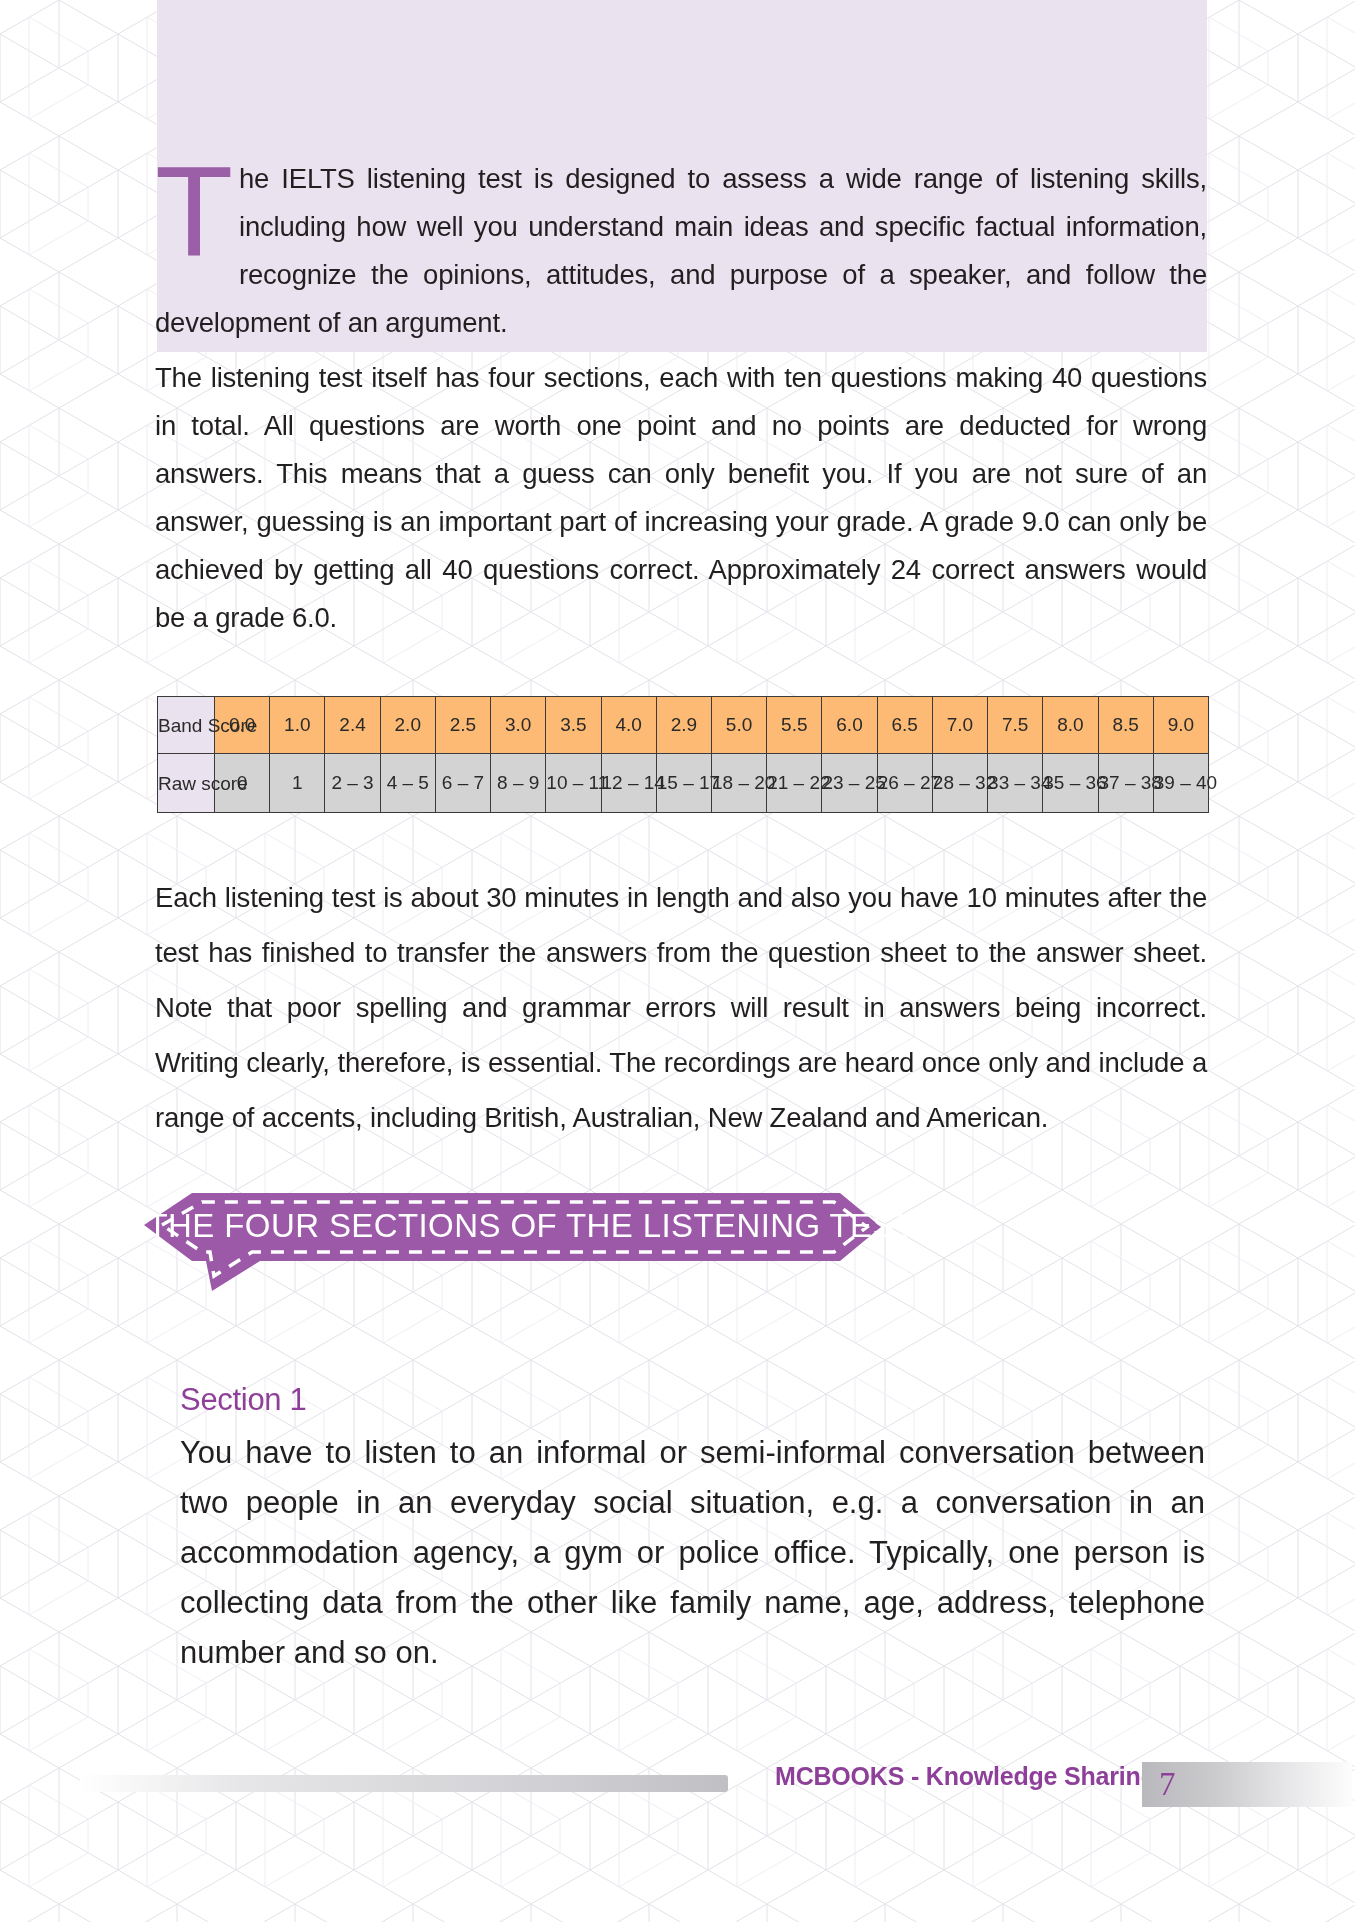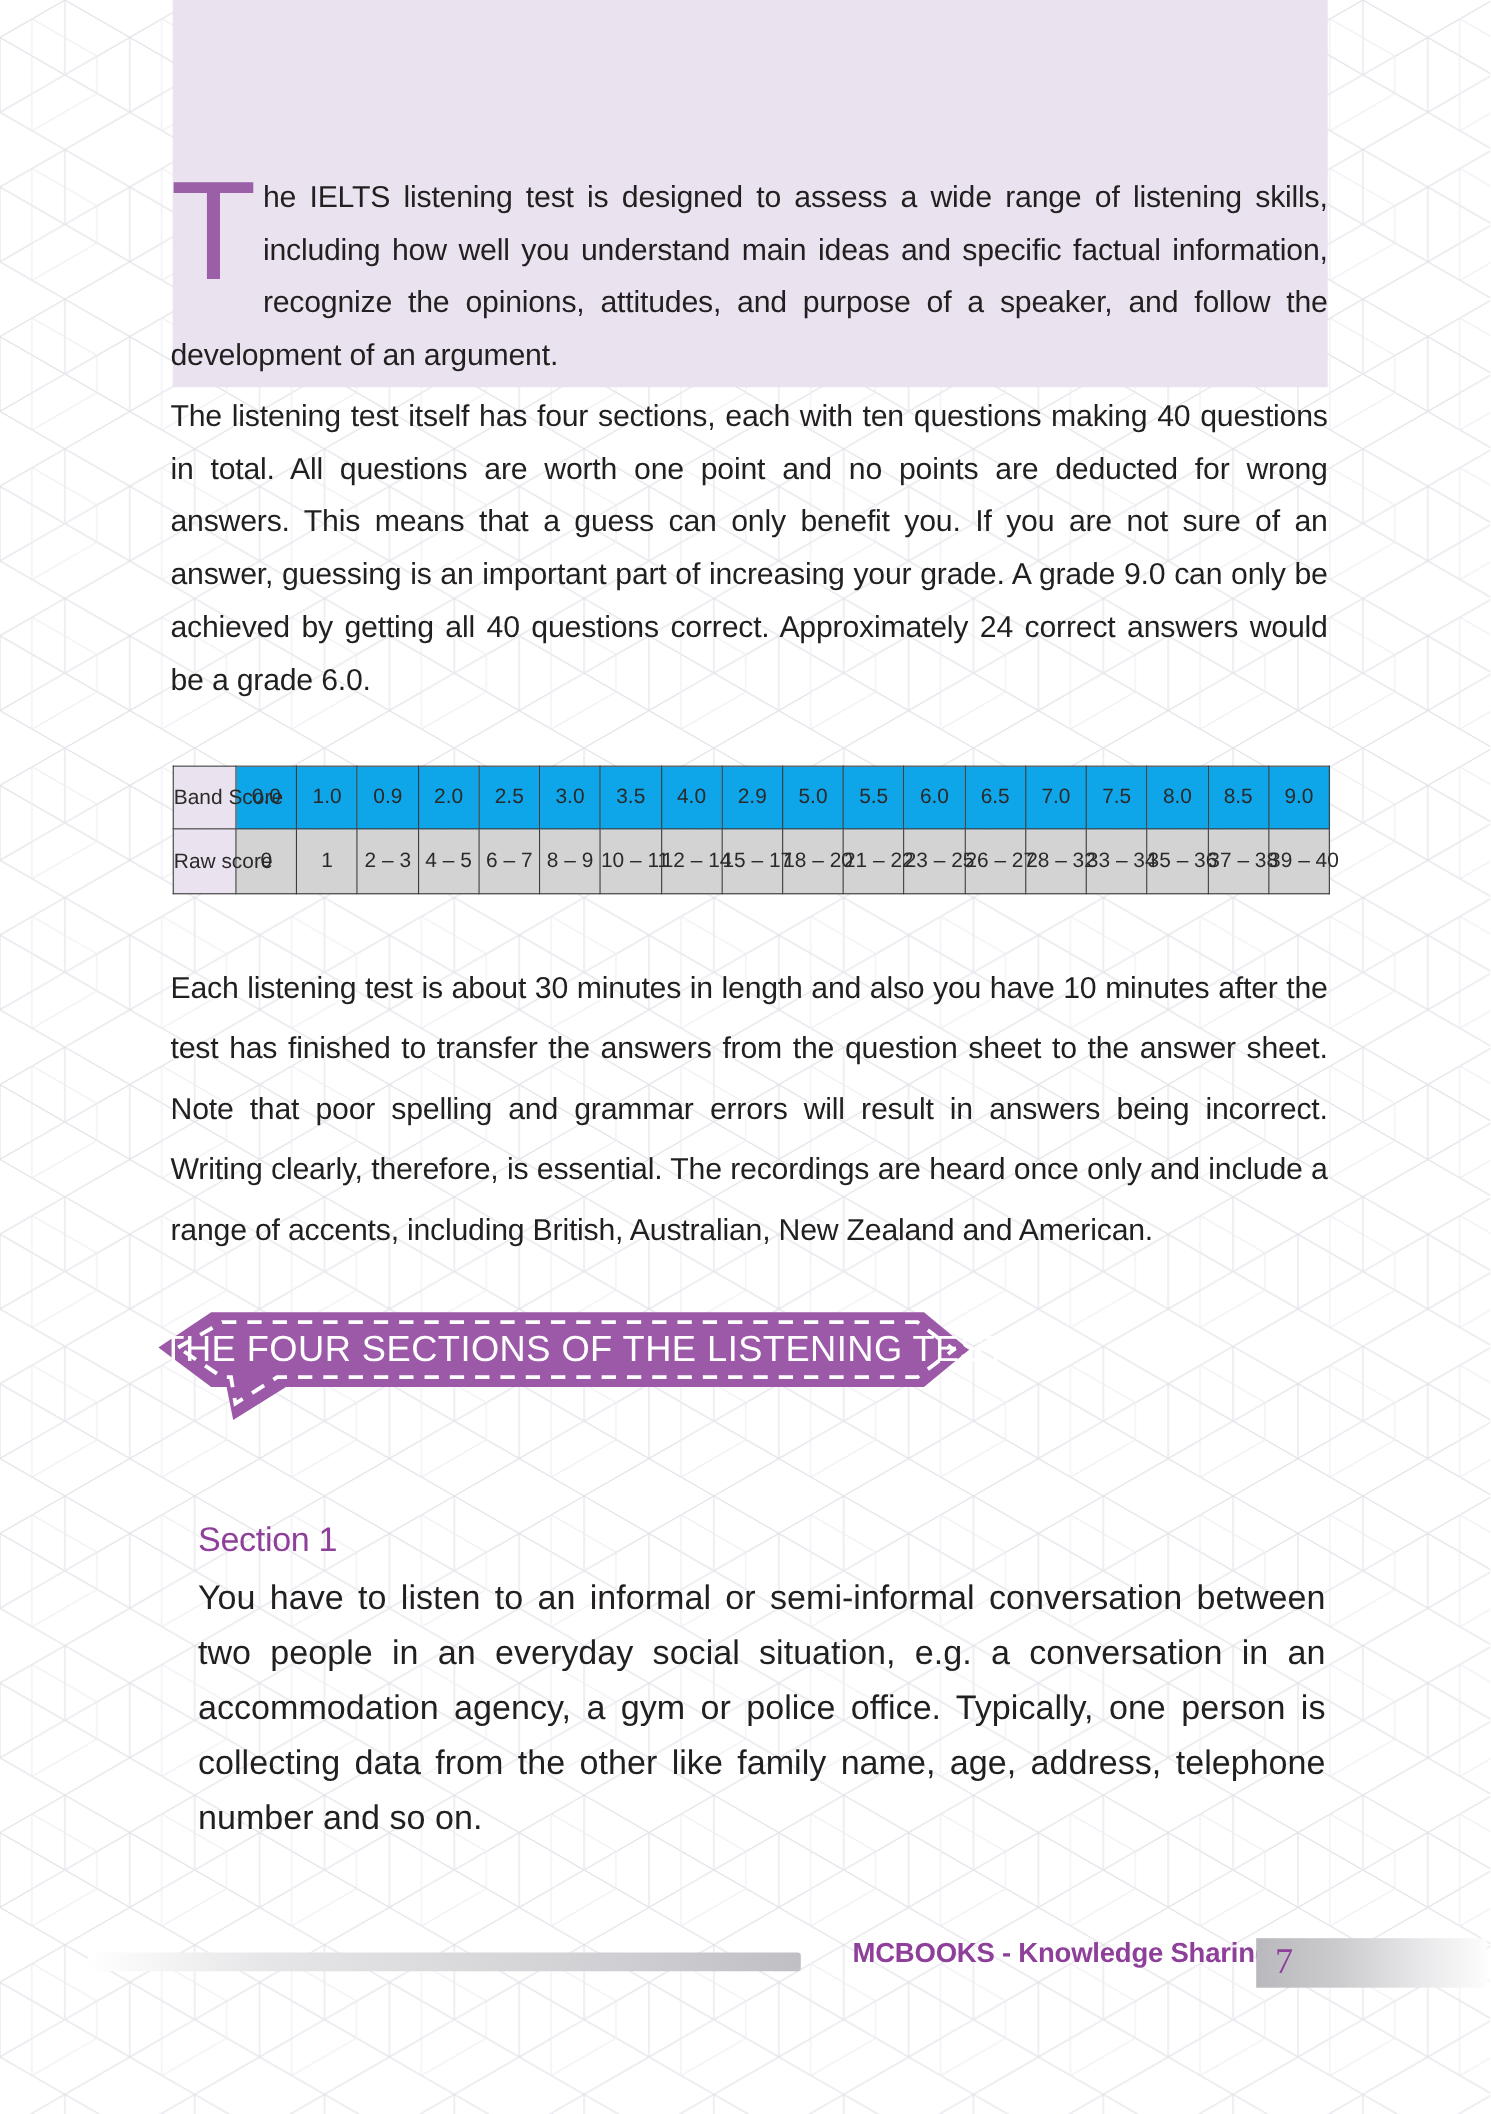--- a/index.html
+++ b/index.html
@@ -90,21 +90,21 @@
   table.score-table td {
     border: 1.4px solid #3b3b3b;
     text-align: center;
     vertical-align: middle;
     font-family: "Liberation Sans", sans-serif;
     font-size: 19px;
     color: #2a2a2a;
     padding: 0;
     white-space: nowrap;
   }
-  table.score-table tr.band-row td { height: 56px; background: #0ea5e9; }
+  table.score-table tr.band-row td { height: 56px; background: #fdba74; }
   table.score-table tr.raw-row  td { height: 58px; background: #d3d3d3; }
   td.rowhead {
     background: #eae2ef !important;
     width: 56px;
     font-size: 19px;
     line-height: 23px;
     color: #2a2a2a;
   }
 
   
@@ -223,21 +223,21 @@
 
   <div id="para2" class="content-col body-text">The listening test itself has four sections, each with ten questions making 40 questions in total. All questions are worth one point and no points are deducted for wrong answers. This means that a guess can only benefit you. If you are not sure of an answer, guessing is an important part of increasing your grade. A grade 9.0 can only be achieved by getting all 40 questions correct. Approximately 24 correct answers would be a grade 6.0.</div>
 
   <div id="score-table-wrap">
     <table class="score-table">
       <tbody>
         <tr class="band-row">
           <td class="rowhead">Band Score</td>
           <td>0.0</td>
           <td>1.0</td>
-          <td>0.9</td>
+          <td>2.4</td>
           <td>2.0</td>
           <td>2.5</td>
           <td>3.0</td>
           <td>3.5</td>
           <td>4.0</td>
           <td>2.9</td>
           <td>5.0</td>
           <td>5.5</td>
           <td>6.0</td>
           <td>6.5</td>

